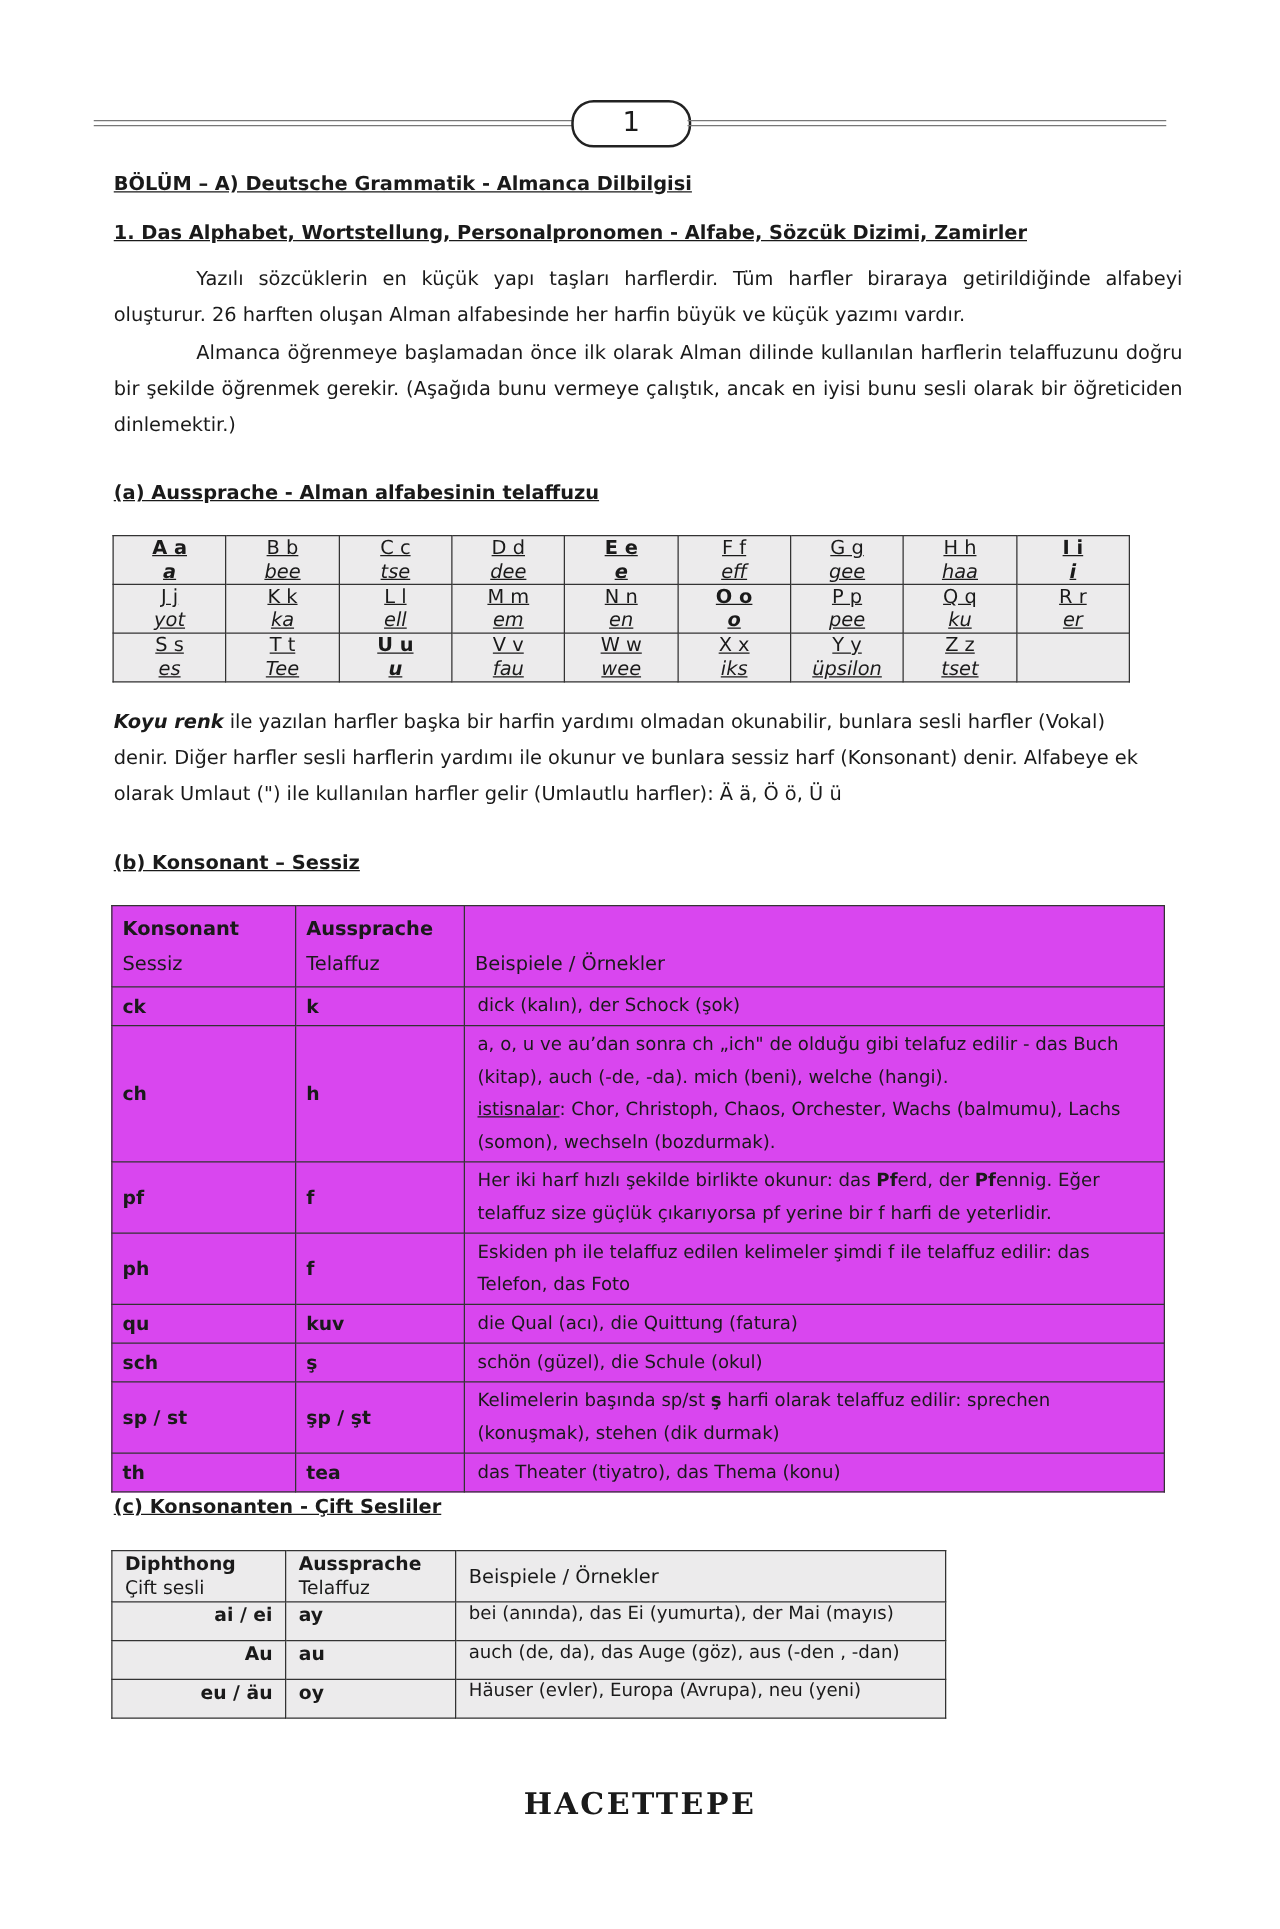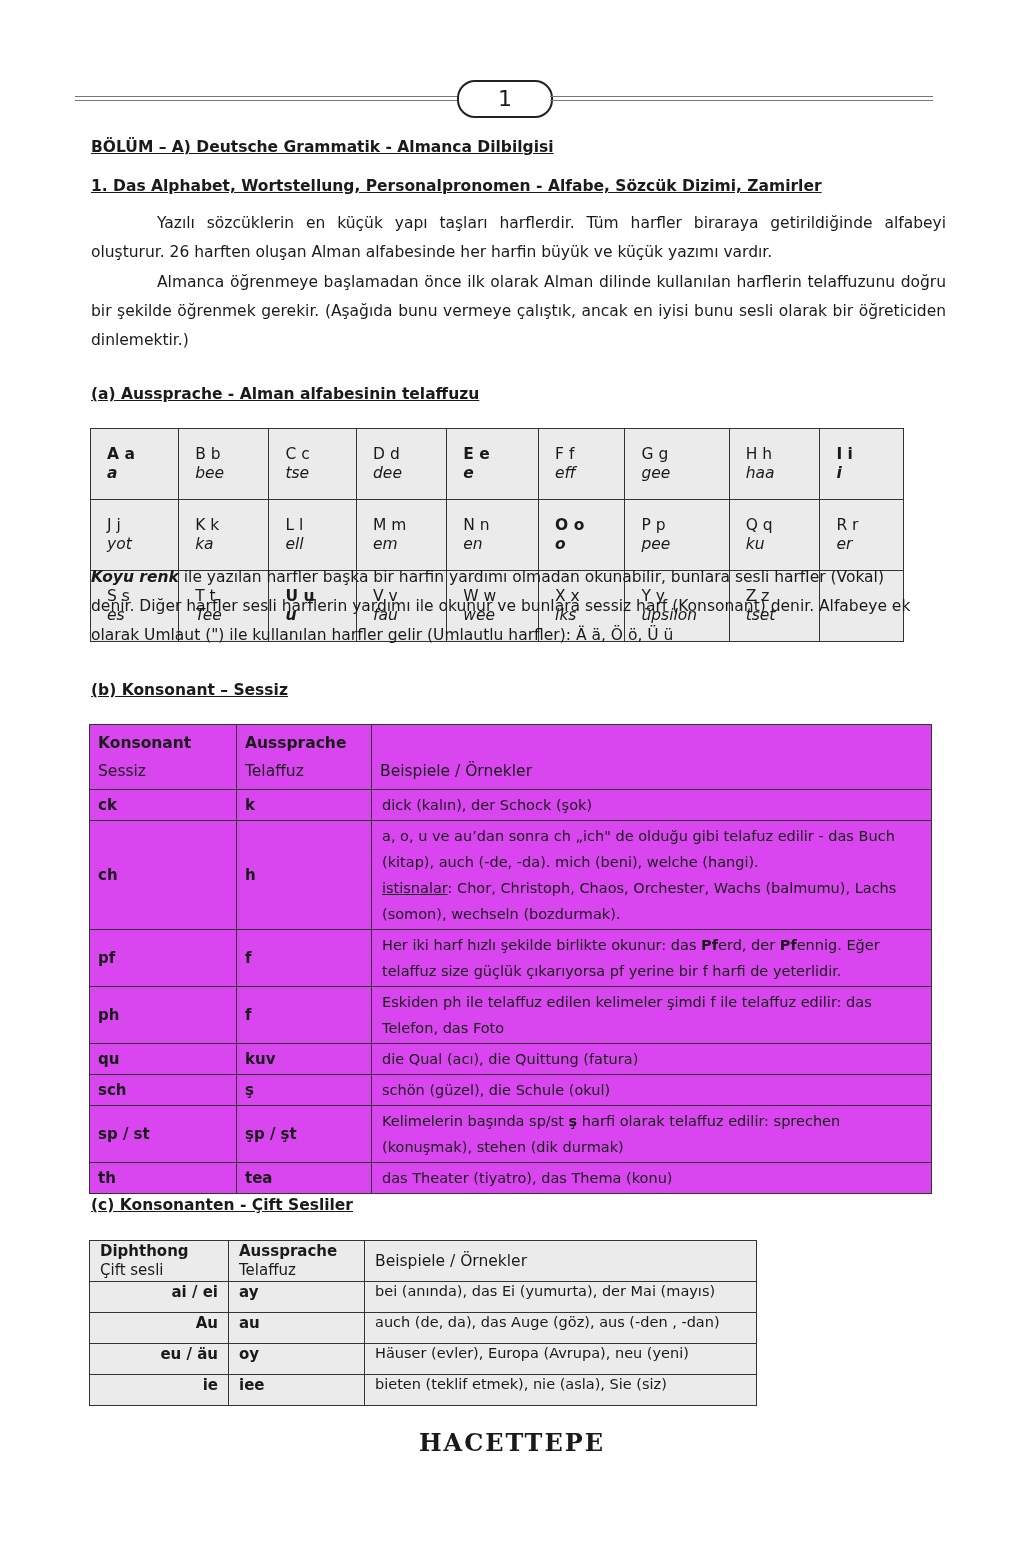--- a/index.html
+++ b/index.html
@@ -8,21 +8,21 @@
   .hline { position:absolute; top:16px; height:3px; border-top:1px solid #777; border-bottom:1px solid #777; }
   .hline.left { left:0; width:383px; }
   .hline.right { left:475px; width:383px; }
   .page-num { position:absolute; left:382px; top:0; width:92px; height:34px; border:2px solid #222; border-radius:18px; text-align:center; font-size:22px; line-height:34px; }
   .h1 { position:absolute; left:91px; font-weight:bold; font-size:15.5px; text-decoration:underline; }
   .para { position:absolute; left:91px; width:855px; font-size:15.5px; line-height:29px; text-align:justify; }
   .para .ind { display:inline-block; width:66px; }
   .secttl { position:absolute; left:91px; font-weight:bold; font-size:15.5px; text-decoration:underline; }
   table { border-collapse:collapse; position:absolute; }
   .alpha { left:90px; top:428px; width:814px; background:#ecebec; }
-  .alpha td { border:1.5px solid #333; font-size:15.5px; line-height:19px; padding:16px; height:38px; width:88px; }
+  .alpha td { border:1.5px solid #333; text-align:center; font-size:15.5px; line-height:19px; padding:0; height:38px; width:88px;text-decoration:underline; }
   .alpha .up { display:block; }
   .alpha .pr { display:block; font-style:italic; }
   .alpha .v { font-weight:bold; }
   .kons { left:89px; top:724px; width:843px; background:#d946ef; }
   .kons td { border:1.5px solid #333; font-size:15px; vertical-align:middle; padding:2px 8px; }
   .kons td.c1 { width:130px; font-weight:bold; }
   .kons td.c2 { width:118px; font-weight:bold; }
   .kons td.c3 { font-size:14.5px; line-height:26px; padding-left:10px; }
   .kons th { border:1.5px solid #333; font-size:15.5px; text-align:left; font-weight:normal; padding:4px 8px; vertical-align:bottom; line-height:28px; }
   .dip { left:89px; top:1240px; width:668px; background:#ecebec; }
@@ -247,21 +247,16 @@
       <tr class="r">
         <td class="c1">Au</td>
         <td class="c2">au</td>
         <td class="c3">auch (de, da), das Auge (göz), aus (-den , -dan)</td>
       </tr>
       <tr class="r">
         <td class="c1">eu / äu</td>
         <td class="c2">oy</td>
         <td class="c3">Häuser (evler), Europa (Avrupa), neu (yeni)</td>
       </tr>
-      <tr class="r">
-        <td class="c1">ie</td>
-        <td class="c2">iee</td>
-        <td class="c3">bieten (teklif etmek), nie (asla), Sie (siz)</td>
-      </tr>
     </tbody>
 </table>
 
 <div class="footer">HACETTEPE</div>
 
 </body></html>

